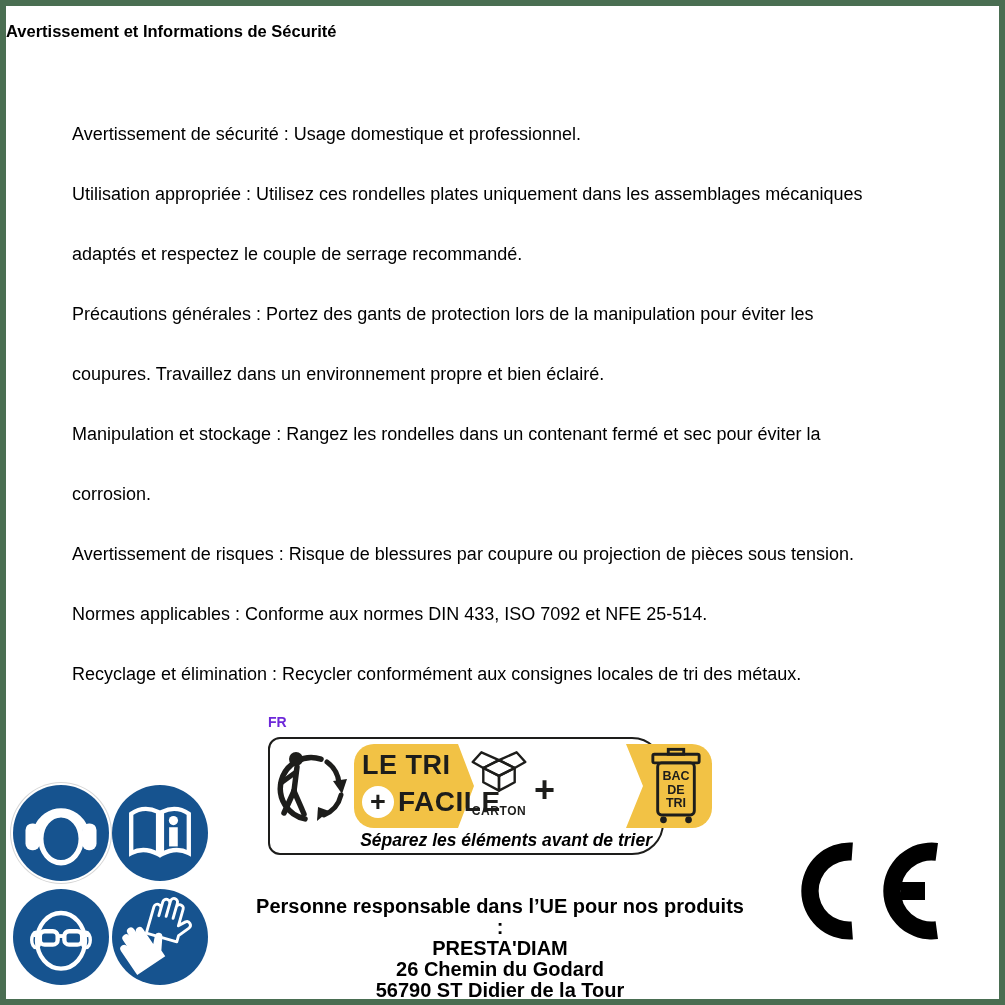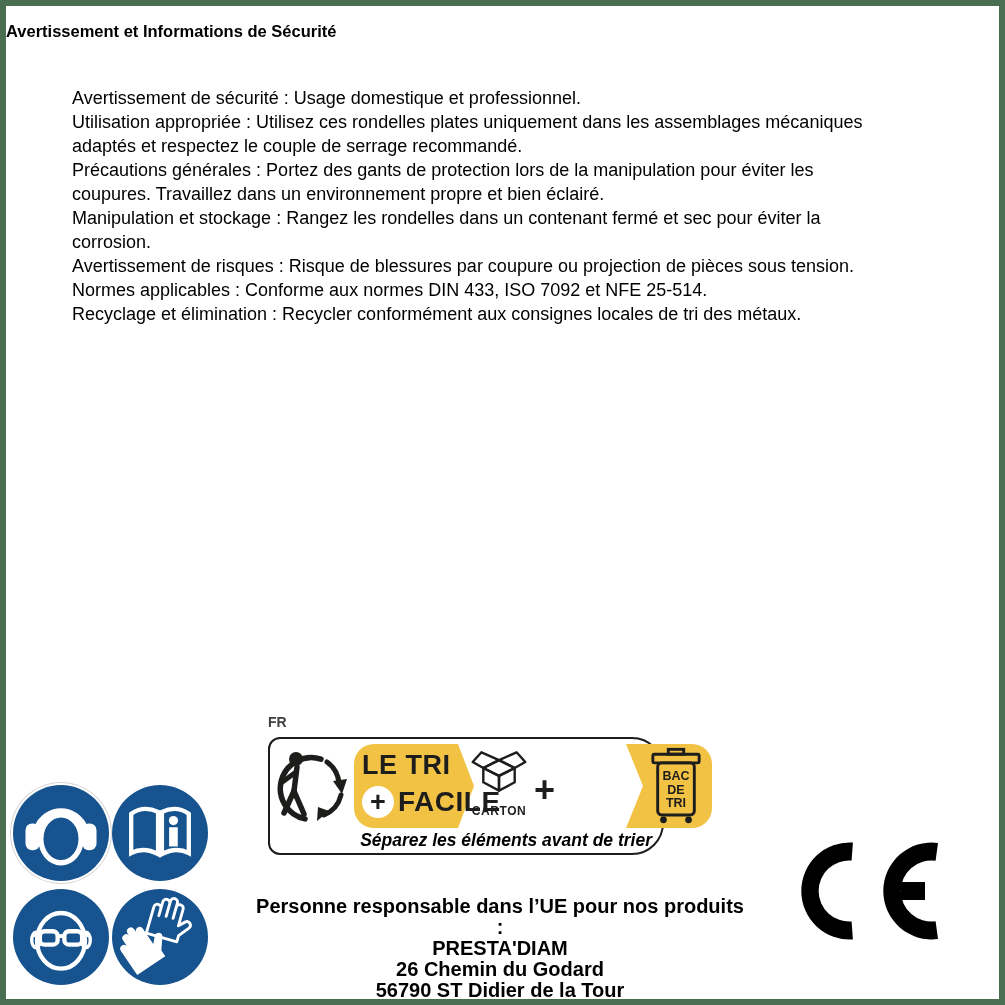--- a/index.html
+++ b/index.html
@@ -14,26 +14,26 @@
     overflow:hidden;
   }
   .title{
     position:absolute;top:16px;left:0;width:100%;
     text-align:left;font-size:16.5px;font-weight:bold;
   }
   .body-text{
     position:absolute;left:66px;top:80px;width:890px;
     font-size:18px;line-height:24px;
   }
-  .body-text .line{white-space:nowrap;}
+  .body-text .line{white-space:nowrap;margin-top:36px;}
 
   
   .fr-tag{
     position:absolute;left:262px;top:708px;
-    font-size:14px;font-weight:bold;color:#404040;
+    font-size:14px;font-weight:bold;color:#6d28d9;
   }
   .capsule{
     position:absolute;left:262px;top:731px;width:396px;height:118px;
     box-sizing:border-box;border:2px solid #1d1d1b;
     border-radius:12px 32px 32px 12px;background:#fff;
   }
   .triman{position:absolute;left:6px;top:6px;}
   .band{
     position:absolute;left:84px;top:5px;width:358px;height:84px;
     background:#f2c245;border-radius:20px;

